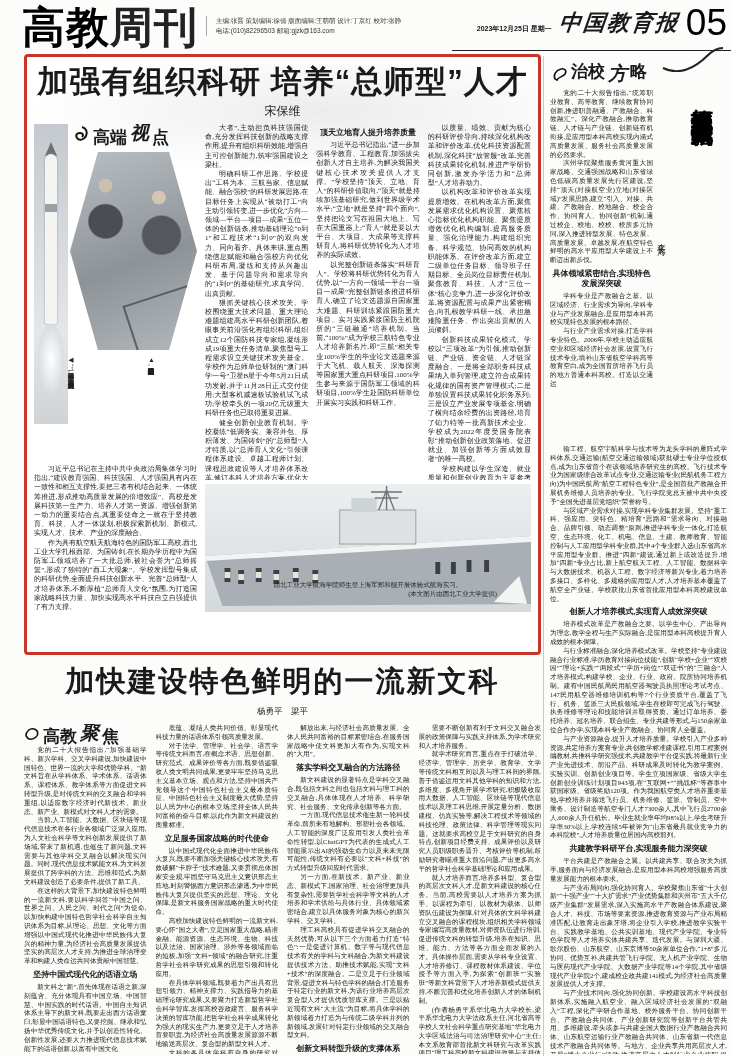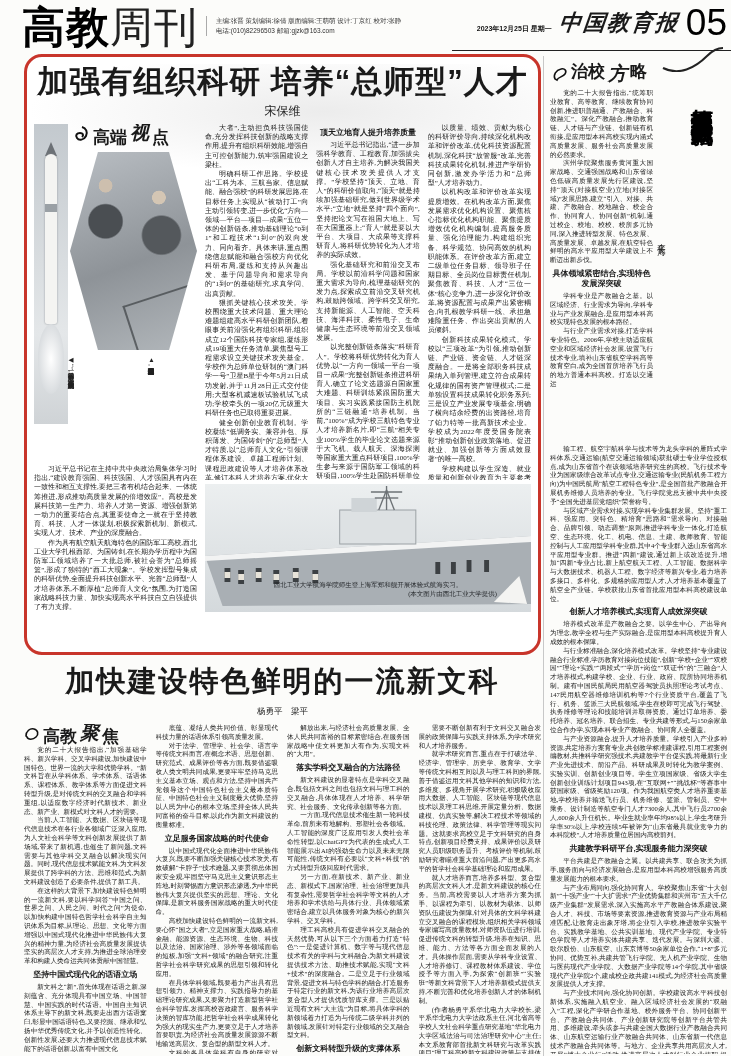--- a/index.html
+++ b/index.html
@@ -2,39 +2,39 @@
 <html><head>
 <meta charset="utf-8">
 <style>
   html,body{margin:0;padding:0;}
   body{width:731px;height:1056px;position:relative;background:#fcfcfa;overflow:hidden;
        font-family:"Liberation Serif",serif;color:#1a1a1a;}
   .hei{font-family:"Liberation Sans",sans-serif;}
   
   .masthead-title{position:absolute;left:22px;top:4px;font-size:43px;line-height:46px;letter-spacing:1px;}
   .mt-bold{font-weight:900;color:#000;}
-  .mt-light{font-weight:400;color:#222;}
+  .mt-light{font-weight:700;color:#222;}
   .staff{position:absolute;left:206px;top:16px;font-size:6.5px;line-height:10px;color:#333;
          border-left:1px solid #aaa;padding-left:9px;width:230px;}
   .header-right{position:absolute;right:4px;top:4px;display:flex;align-items:flex-end;gap:7px;}
   .h-date{font-size:7px;font-weight:bold;color:#111;padding-bottom:8px;white-space:nowrap;}
   .h-paper{font-size:22px;font-weight:bold;font-style:italic;transform:skewX(-6deg);
            padding-bottom:4px;letter-spacing:2px;}
   .h-pagenum{font-size:37px;font-weight:300;line-height:38px;font-family:"Liberation Sans",sans-serif;color:#000000;}
   .h-rule{position:absolute;left:452px;right:0;top:50px;height:1px;background:#222;}
   .h-swoosh{position:absolute;right:6px;top:46px;}
   .vdiv{position:absolute;left:543px;top:56px;height:1000px;width:1px;background:#c8c8c8;}
   
   .kicker{display:flex;align-items:flex-end;gap:3px;white-space:nowrap;}
   .kicker .k-ico{width:16px;height:16px;}
   .k-t1{font-size:17px;font-weight:bold;}
   .k-big{font-size:19px;font-weight:bold;font-style:italic;font-family:"Liberation Serif",serif;line-height:18px;}
   
   .mainbox{position:absolute;left:24px;top:54px;width:511px;height:595px;border:3px solid #c8352b;
-           border-radius:18px;background:#fff;overflow:hidden;}
+           border-radius:4px;background:#fff;overflow:hidden;}
   .main-inner{position:relative;width:100%;height:100%;
      background:radial-gradient(ellipse 420px 90px at 58% 8%,#ececec 0%,rgba(255,255,255,0) 70%);}
   .main-headline{font-size:31px;font-weight:900;text-align:center;letter-spacing:1px;margin:7px 4px 0;line-height:36px;}
   .main-byline{text-align:center;font-size:12px;margin:3px 0 4px;color:#222;}
   .main-grid{display:grid;grid-template-columns:163px 1fr 1fr 1fr;grid-template-rows:1fr 128px;
              gap:4px 8px;height:488px;padding:0 7px 6px;}
   .aL{grid-row:1/3;grid-column:1/2;overflow:hidden;position:relative;}
   .aC2{grid-row:1/2;grid-column:2/3;overflow:hidden;}
   .aC3{grid-row:1/2;grid-column:3/4;overflow:hidden;}
   .aC4{grid-row:1/2;grid-column:4/5;overflow:hidden;}
@@ -148,21 +148,20 @@
             <p class="para">明确科研工作思路。学校提出“工科为本、三航当家、信息赋能、融合强校”的科研发展思路,在目标任务上实现从“被动打工”向主动引领转变,进一步优化“方向—领域—平台—项目—成果”五位一体的创新链条,推动基础理论“0到1”和工程技术“1到0”的双向发力、同向看齐。具体来讲,重点围绕信息赋能和融合强校方向优化科研布局,凝练和支持从兴趣出发、基于问题导向和需求导向的“1到0”的基础研究,求真学问、出真贡献。</p>
             <p class="para">狠抓关键核心技术攻关。学校围绕重大技术问题、重大理论难题组建高水平科研创新团队,着眼事关前沿强化有组织科研,组织成立12个国防科技专家组,凝练形成19项重大任务清单,聚焦型号工程需求设立关键技术攻关基金。学校作为总师单位研制的“澳门科学一号”卫星B星于今年5月21日成功发射,并于11月28日正式交付使用;大型客机减速板试验机试飞成功;学校牵头的一项20亿元级重大科研任务也已取得重要进展。</p>
             <p class="para">健全创新创业教育机制。学校凝练“低调务实、兼容并包、厚积薄发、为国铸剑”的“总师型”人才特质,以“总师育人文化”引领课程体系建设、卓越工程师计划、课程思政建设等人才培养体系改革,修订本科人才培养方案,优化大类设置,重构专业核心课程群,打造“百名总师校友思政课”,办好强基计划、交叉融合专业,抓好泛在的“第二课堂”,打造多元化、特色化、个性化的培养方案。</p>
           </div>
     </div>
 
     <div class="aC3 btxt">
       <div class="subhead">顶天立地育人提升培养质量</div>
       <div>
             <p class="para">习近平总书记指出,“进一步加强科学教育、工程教育,加强拔尖创新人才自主培养,为解决我国关键核心技术攻关提供人才支撑。”学校坚持“顶天、立地、育人”的科研价值取向,“顶天”就是持续加强基础研究,做到世界级学术水平;“立地”就是坚持“四个面向”,坚持把论文写在祖国大地上、写在大国重器上;“育人”就是要以大平台、大项目、大成果等支撑科研育人,将科研优势转化为人才培养的实际成效。</p>
-            <p class="para">强化基础研究和前沿交叉布局。学校以前沿科学问题和国家重大需求为导向,梳理基础研究的发力点,探索成立前沿交叉研究机构,鼓励跨领域、跨学科交叉研究,支持新能源、人工智能、空天科技、海洋科技、柔性电子、生命健康与生态环境等前沿交叉领域发展。</p>
             <p class="para">以完整创新链条落实“科研育人”。学校将科研优势转化为育人优势,以“一方向一领域一平台一项目一成果”完整创新链条推进科研育人,确立了论文选题源自国家重大难题、科研训练紧跟国防重大项目、实习实践紧接国防主机院所的“三链融通”培养机制。当前,“100%”成为学校三航特色专业人才培养新名片,即“三航”相关专业100%学生的毕业论文选题来源于大飞机、载人航天、深海探测等国家重大重点科研项目,100%学生参与来源于国防军工领域的科研项目,100%学生赴国防科研单位开展实习实践和科研工作。</p>
           </div>
 
     </div>
 
     <div class="aC4 btxt">
       <div>
             <p class="para">以质量、绩效、贡献为核心的科研评价导向,持续深化机构改革和评价改革,优化科技资源配置机制,深化科技“放管服”改革,完善科技成果转化机制,推进产学研协同创新,激发办学活力和“总师型”人才培养动力。</p>
             <p class="para">以机构改革和评价改革实现提质增效。在机构改革方面,聚焦发展需求优化机构设置、聚焦核心指标优化机构职能、聚焦提质增效优化机构编制,提高服务质量、强化治理能力,构建组织完备、科学规范、协同高效的机构职能体系。在评价改革方面,建立二级单位任务目标、领导班子任期目标、全员岗位目标责任机制,聚焦教育、科技、人才“三位一体”核心竞争力,进一步深化评价改革,将资源配置与成果产出紧密耦合,向扎根教学科研一线、承担急难险重任务、作出突出贡献的人员倾斜。</p>
             <p class="para">创新科技成果转化模式。学校以“三项改革”为引领,推动创新链、产业链、资金链、人才链深度融合。一是将全部职务科技成果纳入单列管理,建立符合成果转化规律的国有资产管理模式;二是单独设置科技成果转化职务系列;三是设立产业发展专项基金,明确了横向结余经费的出资路径,培育了铂力特等一批高新技术企业。学校成为2022年度受国务院表彰“推动创新创业政策落地、促进就业、加强创新等方面成效显著”的唯一高校。</p>

